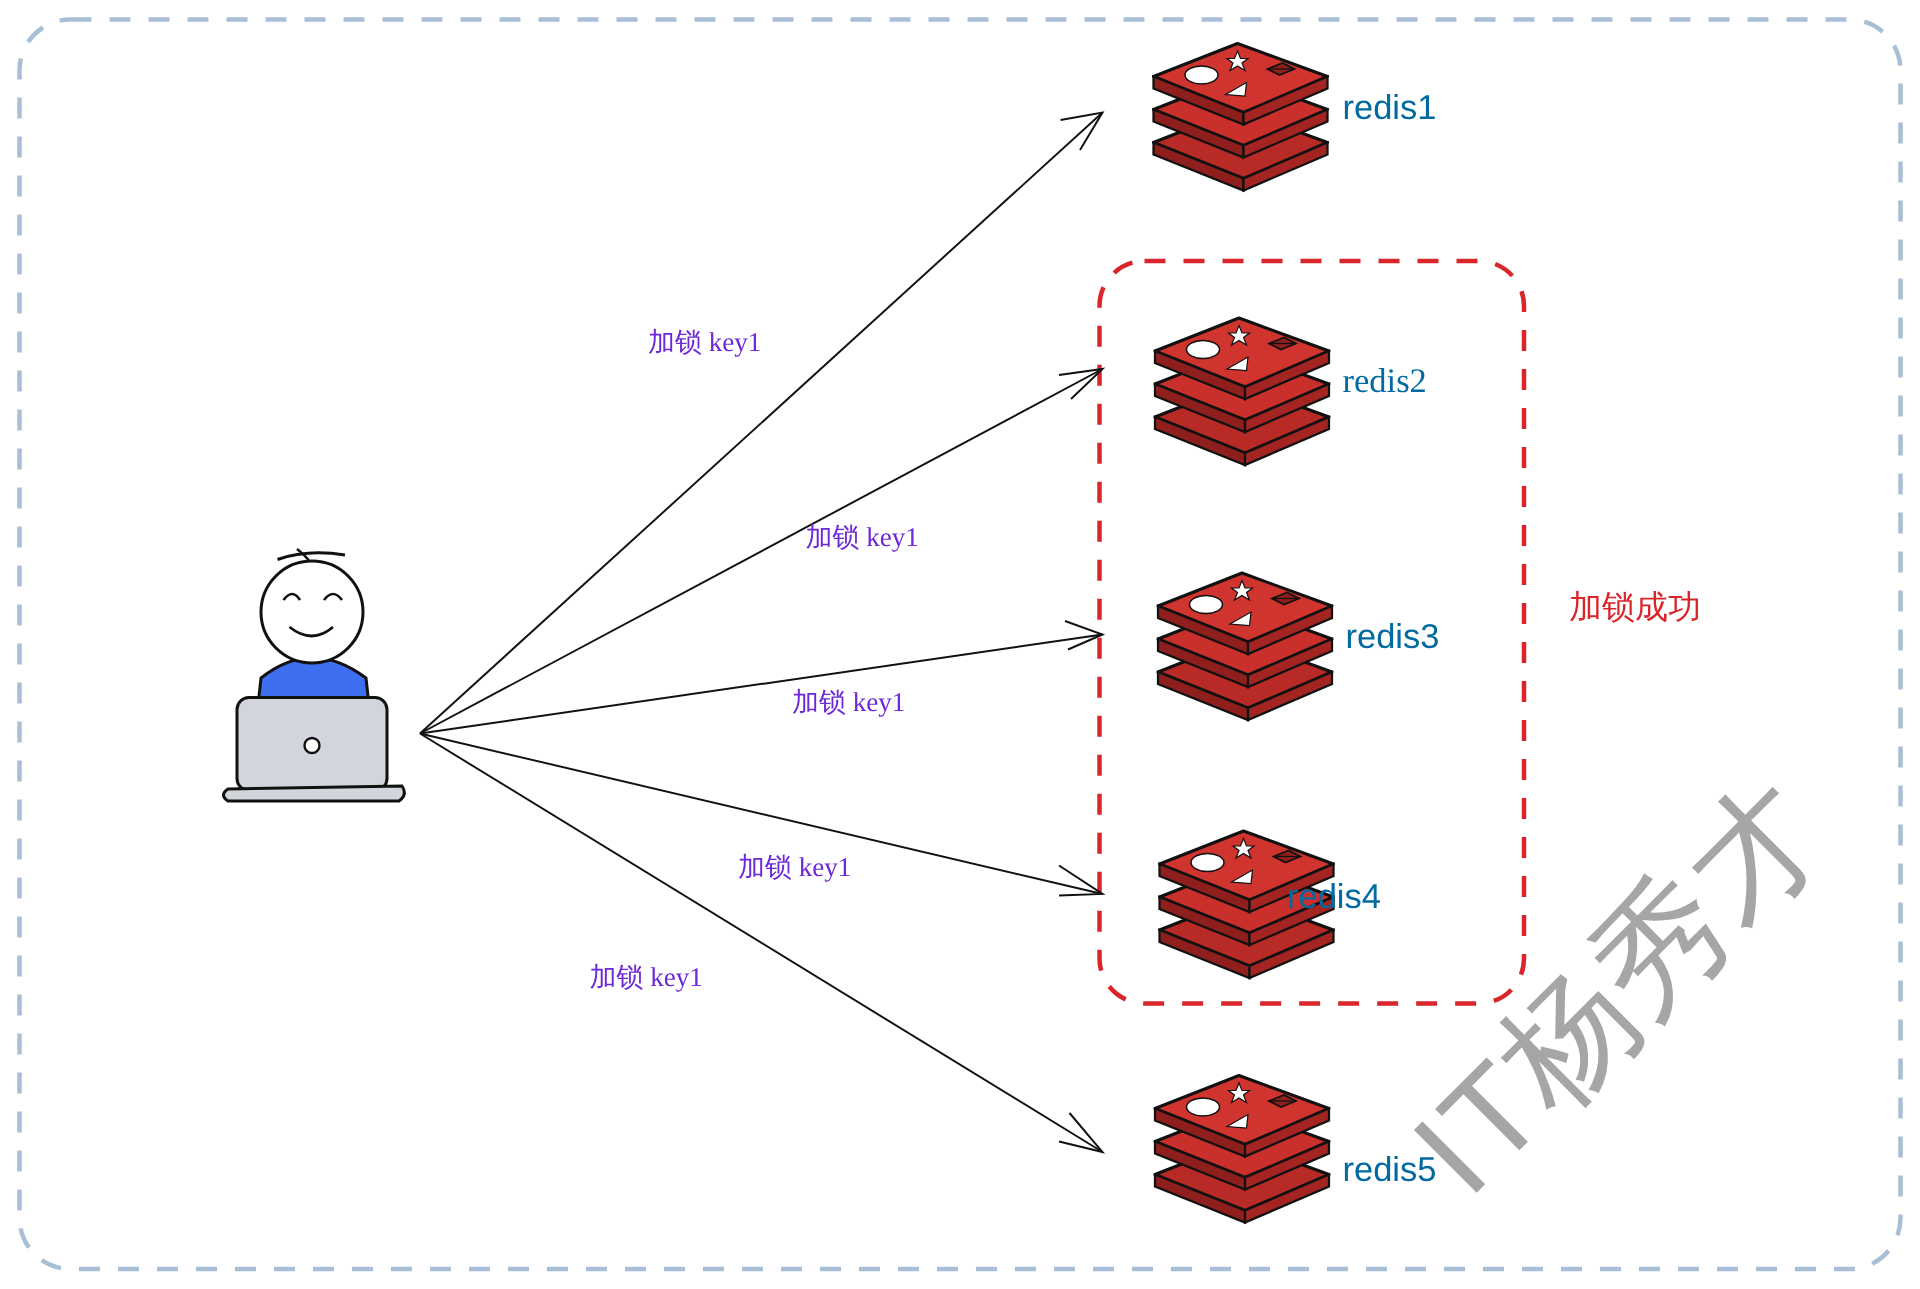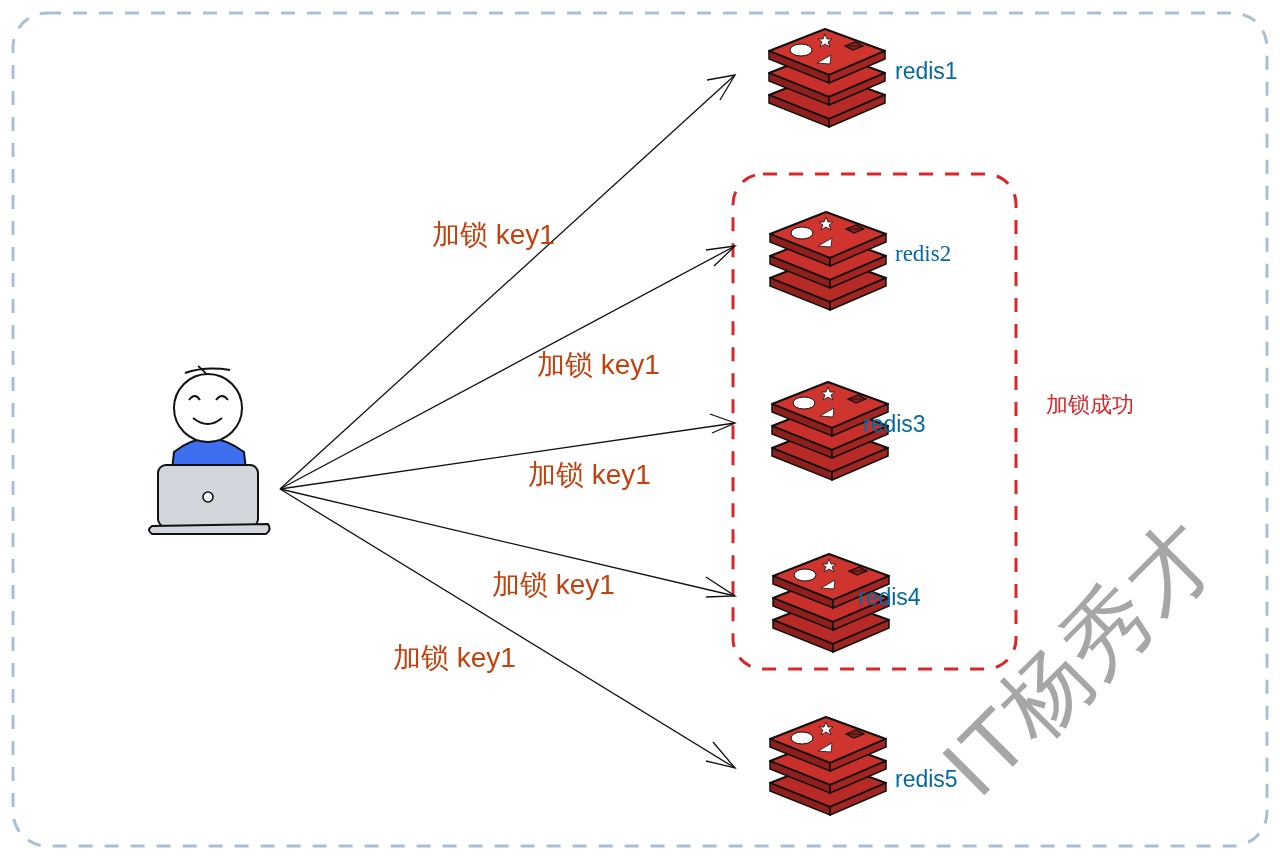--- a/index.html
+++ b/index.html
@@ -1,19 +1,19 @@
 <!DOCTYPE html>
 <html><head>
   <meta charset="utf-8">
   <style>
     html, body { margin: 0; padding: 0; background: #ffffff; }
     body { width: 1280px; height: 859px; position: relative; overflow: hidden;
            font-family: "Liberation Sans", "DejaVu Sans", sans-serif; }
     #canvas { position: absolute; left: 0; top: 0; width: 1280px; height: 859px; }
-    .lbl { position: absolute; font-size: 28px; color: #c2410c; white-space: nowrap; }
+    .lbl { position: absolute; font-size: 18px; color: #6d28d9; white-space: nowrap; font-family: Liberation Serif, serif; }
     .node-label { position: absolute; font-size: 23px; color: #0369a1; white-space: nowrap; }
     .success { position: absolute; font-size: 22px; color: #d9262b; white-space: nowrap; }
     .watermark { position: absolute; font-size: 86px; color: #a6a6a6; white-space: nowrap;
                  transform-origin: left bottom; transform: rotate(-45deg); letter-spacing: 2px; }
   </style>
 </head>
 <body>
 
 <svg id="canvas" width="1280" height="859" viewBox="0 0 1280 859" xmlns="http://www.w3.org/2000/svg">
   <defs>
@@ -77,19 +77,19 @@
 </svg>
 
 <div class="lbl" style="left:432px; top:216px;">加锁 key1</div>
 <div class="lbl" style="left:537px; top:346px;">加锁 key1</div>
 <div class="lbl" style="left:528px; top:456px;">加锁 key1</div>
 <div class="lbl" style="left:492px; top:566px;">加锁 key1</div>
 <div class="lbl" style="left:393px; top:639px;">加锁 key1</div>
 
 <div class="node-label" style="left:895px; top:58px;">redis1</div>
 <div class="node-label" style="left:895px; top:241px;font-family:Liberation Serif, serif;">redis2</div>
-<div class="node-label" style="left:863px; top:411px;">redis3</div>
+<div class="node-label" style="left:897px; top:411px;">redis3</div>
 <div class="node-label" style="left:858px; top:584px;">redis4</div>
 <div class="node-label" style="left:895px; top:749px;margin-top:17px;">redis5</div>
 
 <div class="success" style="left:1046px; top:378px;margin-top:12px;">加锁成功</div>
 
 <div class="watermark" style="left:1000px; top:705px;">IT杨秀才</div>
 
 </body></html>

